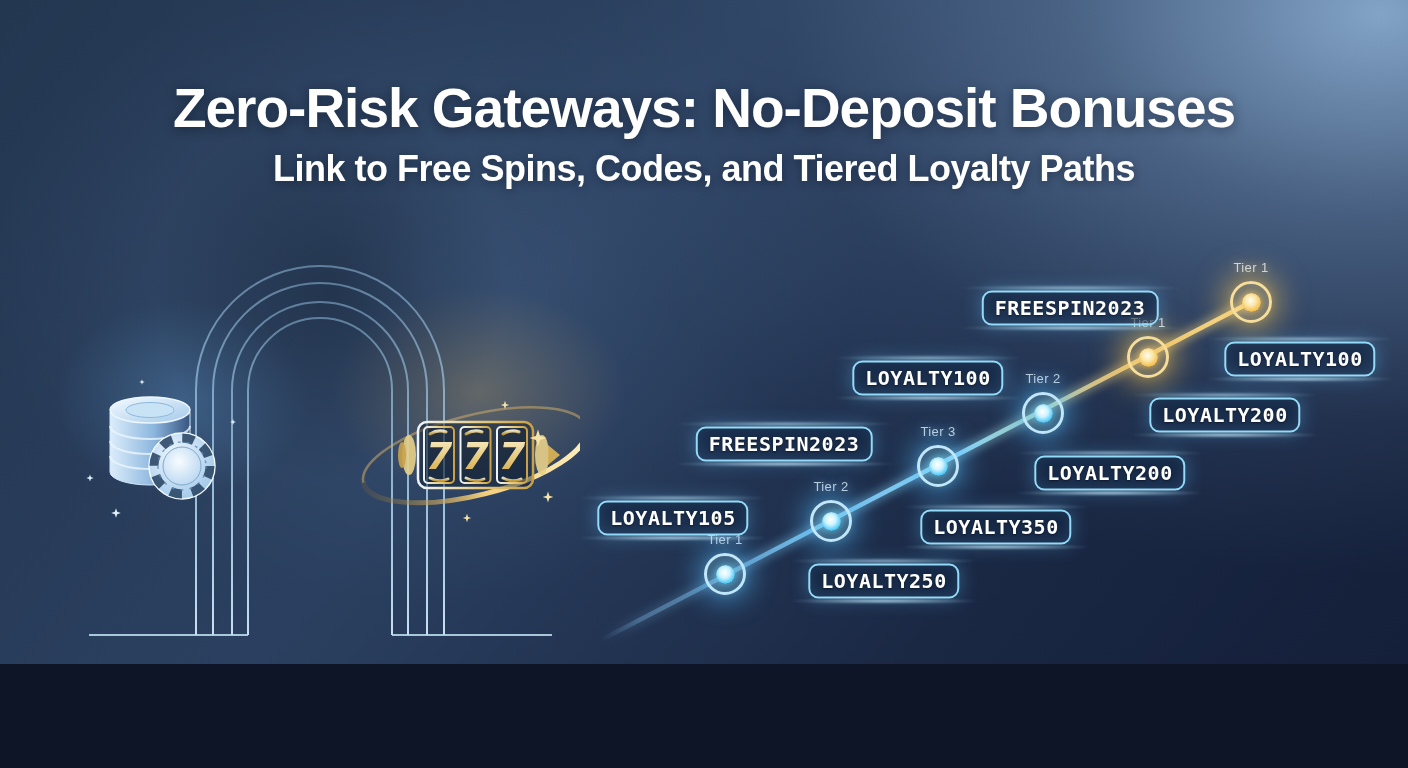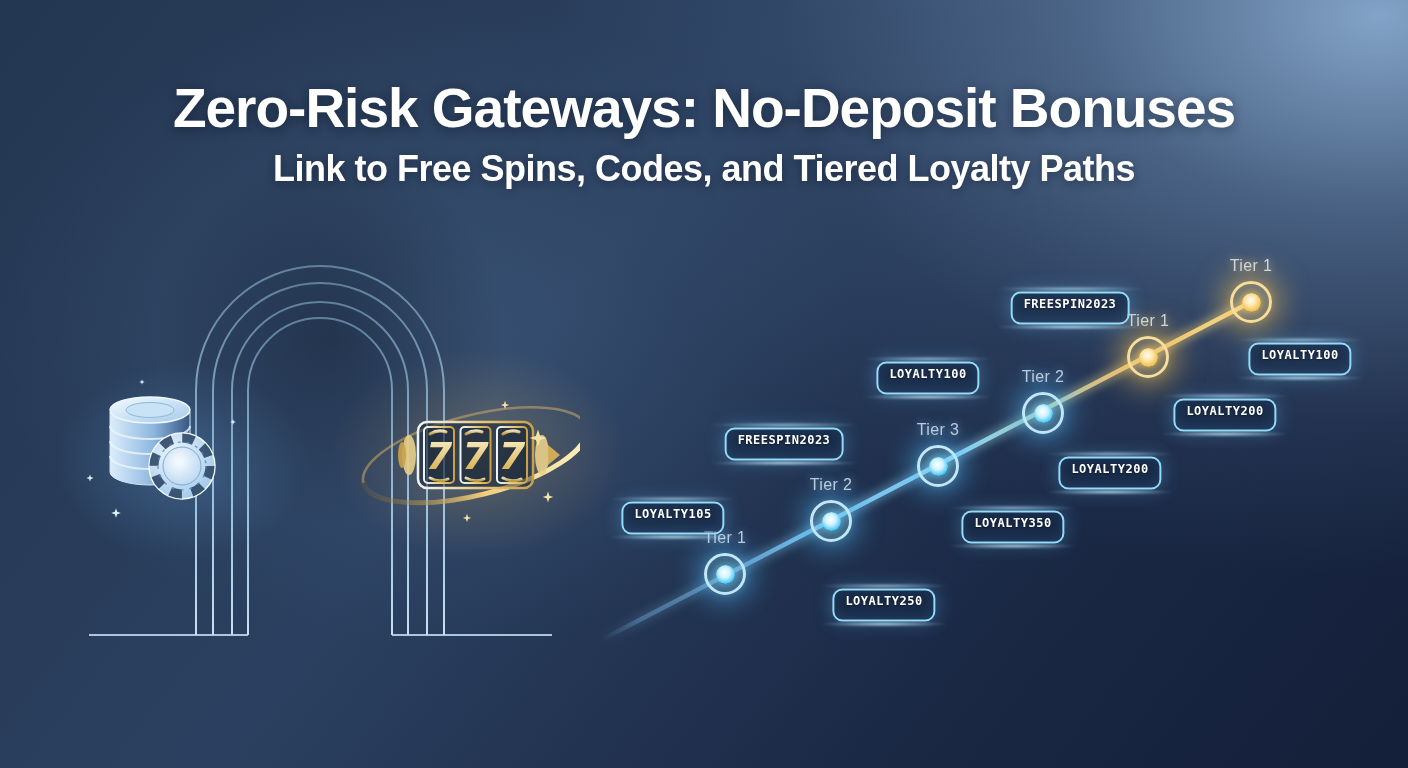--- a/index.html
+++ b/index.html
@@ -1,17 +1,17 @@
 <!DOCTYPE html>
 <html><head>
 <meta charset="utf-8">
 <style>
   html,body{margin:0;padding:0;background:#0d1526;}
   .stage{
-    position:relative;width:1408px;height:768px;overflow:hidden;
+    position:relative;width:1408px;height:664px;overflow:hidden;
     font-family:"Liberation Sans",sans-serif;
     background:
       radial-gradient(250px 270px at 23.5% 44%, rgba(8,16,30,0.38), rgba(8,16,30,0) 70%),
       radial-gradient(180px 140px at 13% 60%, rgba(110,180,240,0.25), rgba(110,180,240,0) 70%),
       radial-gradient(210px 150px at 34% 59%, rgba(235,185,95,0.26), rgba(235,185,95,0) 70%),
       radial-gradient(1150px 780px at 98% 2%, rgba(136,170,206,0.95) 0%, rgba(108,140,178,0.55) 26%, rgba(72,98,134,0.22) 52%, rgba(72,98,134,0) 72%),
       radial-gradient(620px 460px at 30% 42%, rgba(95,130,170,0.25), rgba(95,130,170,0) 70%),
       linear-gradient(128deg, #243751 0%, #2b4060 40%, #1a2844 74%, #141f39 100%);
   }
   
@@ -41,29 +41,29 @@
     background:radial-gradient(circle at 45% 40%, #ffffff 0%, #cdf3ff 35%, #38c1f5 75%, #1493d6 100%);
     box-shadow:0 0 15px 4px rgba(120,220,255,0.85);
   }
   .node.gold{border-color:#f6e0a0;box-shadow:0 0 28px 9px rgba(250,200,90,0.5), inset 0 0 7px rgba(255,225,150,0.4);}
   .node.gold .core{
     background:radial-gradient(circle at 45% 40%, #fffdf4 0%, #fbe6a8 35%, #f2b93e 75%, #d89416 100%);
     box-shadow:0 0 15px 4px rgba(255,210,110,0.9);
   }
   .tier-label{
     position:absolute;transform:translate(-50%,-100%);
-    font-size:16px;color:#b6cde1;letter-spacing:0.4px;white-space:nowrap;
+    font-size:13px;color:#b6cde1;letter-spacing:0.4px;white-space:nowrap;
     text-shadow:0 0 9px rgba(170,215,255,0.5);
   }
   .tier-label.gold{color:#d2d6d0;text-shadow:0 0 9px rgba(255,225,160,0.55);}
   .badge{
     position:absolute;transform:translate(-50%,-50%);
-    font-family:"DejaVu Sans Mono",monospace;font-weight:bold;font-size:12px;
+    font-family:"DejaVu Sans Mono",monospace;font-weight:bold;font-size:20px;
     color:#ffffff;letter-spacing:0.5px;white-space:nowrap;
-    padding:3px 11px 12px;border:2px solid #93dbfa;border-radius:10px;
+    padding:3px 11px 4px;border:2px solid #93dbfa;border-radius:10px;
     background:linear-gradient(180deg, rgba(17,37,65,0.74), rgba(25,49,82,0.55));
     box-shadow:0 0 18px 2px rgba(100,195,255,0.3), inset 0 0 12px rgba(120,200,255,0.12);
     text-shadow:0 1px 2px rgba(0,0,0,0.45);
   }
   .badge::before, .badge::after{
     content:"";position:absolute;height:5px;left:-14%;right:-14%;
     background:radial-gradient(ellipse at center, rgba(195,236,255,0.95) 0%, rgba(195,236,255,0) 72%);
     filter:blur(1px);pointer-events:none;
   }
   .badge::before{top:-7px;opacity:0.75;}
@@ -228,20 +228,20 @@
       </div>
       <div class="tier-label gold" style="left: 1148px; top: 330px;">Tier 1</div>
       <div class="node gold" style="left: 1251px; top: 302px;">
         <span class="core"></span>
       </div>
       <div class="tier-label gold" style="left: 1251px; top: 275px;">Tier 1</div>
       <div class="badge" style="left: 673px; top: 505px; margin-top: 13px;">LOYALTY105</div>
       <div class="badge" style="left: 784px; top: 444px;">FREESPIN2023</div>
       <div class="badge" style="left: 928px; top: 378px;">LOYALTY100</div>
       <div class="badge" style="left: 1070px; top: 308px;">FREESPIN2023</div>
-      <div class="badge" style="left: 884px; top: 581px; margin-top: 24px;">LOYALTY250</div>
-      <div class="badge" style="left: 996px; top: 527px; margin-left: 17px;">LOYALTY350</div>
+      <div class="badge" style="left: 884px; top: 581px;">LOYALTY250</div>
+      <div class="badge" style="left: 996px; top: 527px;">LOYALTY350</div>
       <div class="badge" style="left: 1110px; top: 473px;">LOYALTY200</div>
       <div class="badge" style="left: 1225px; top: 415px;">LOYALTY200</div>
       <div class="badge" style="left: 1300px; top: 359px;">LOYALTY100</div>
     </div>
 
 </div>
 
 </body></html>

